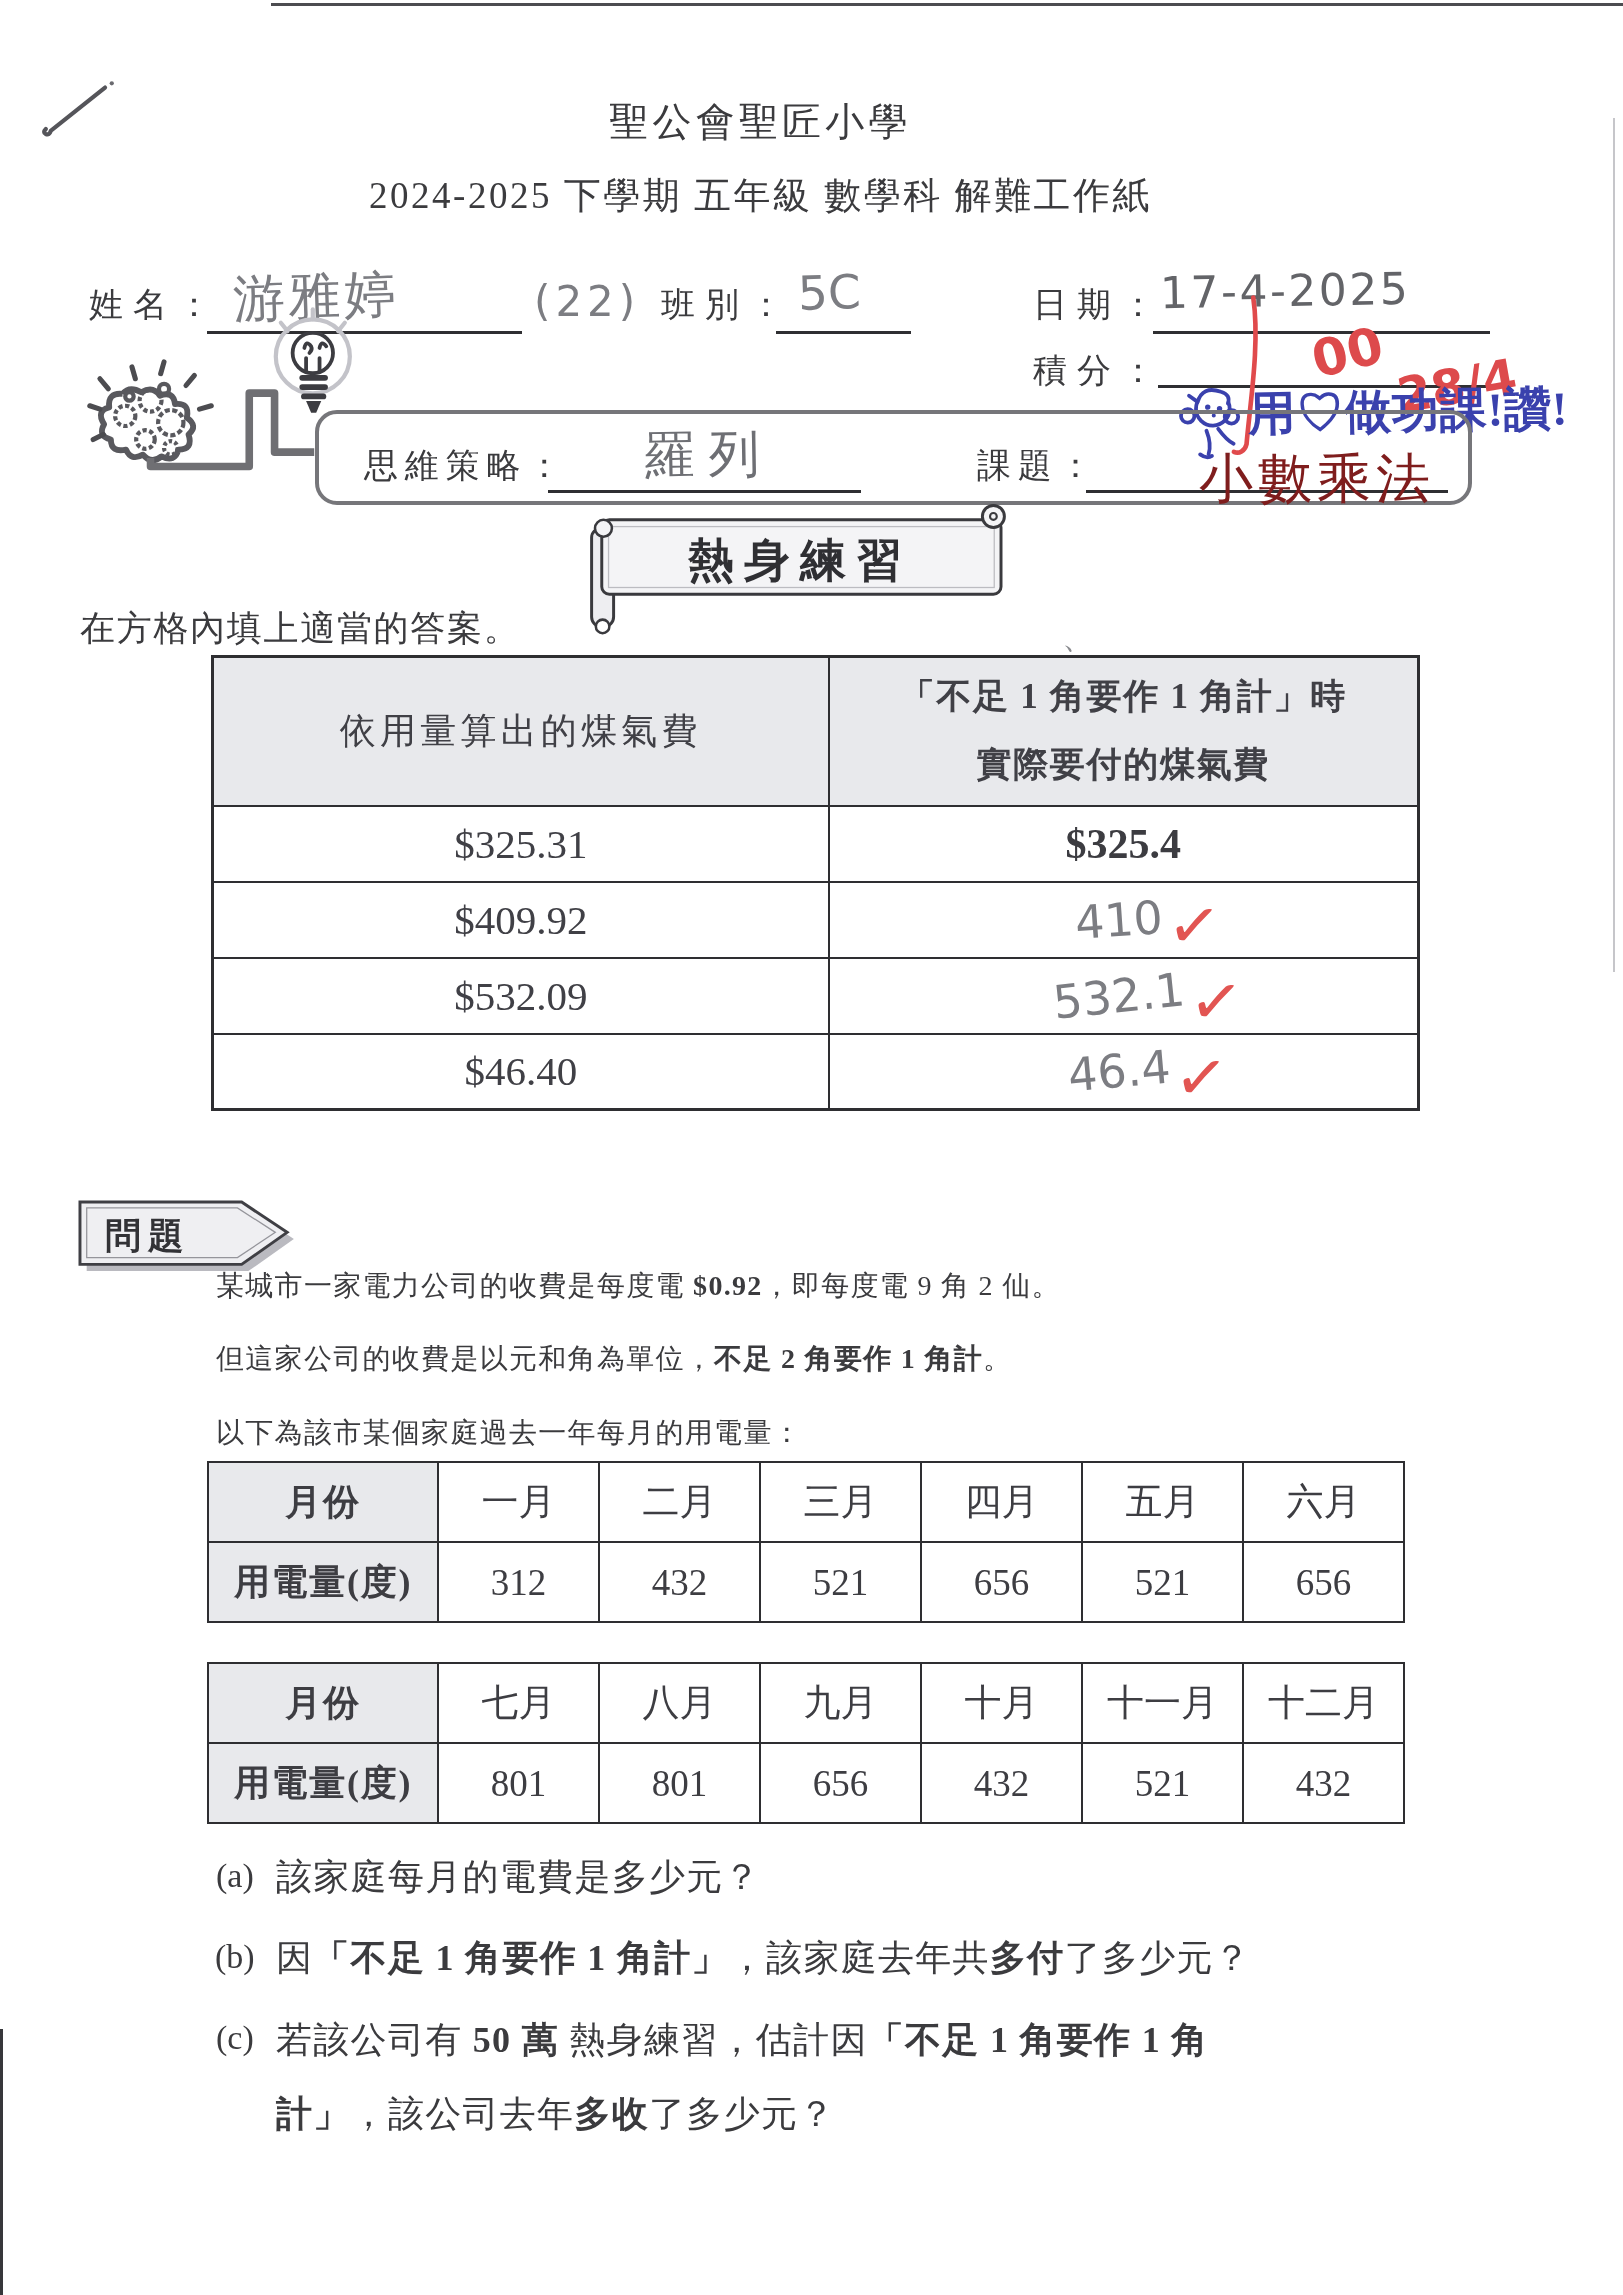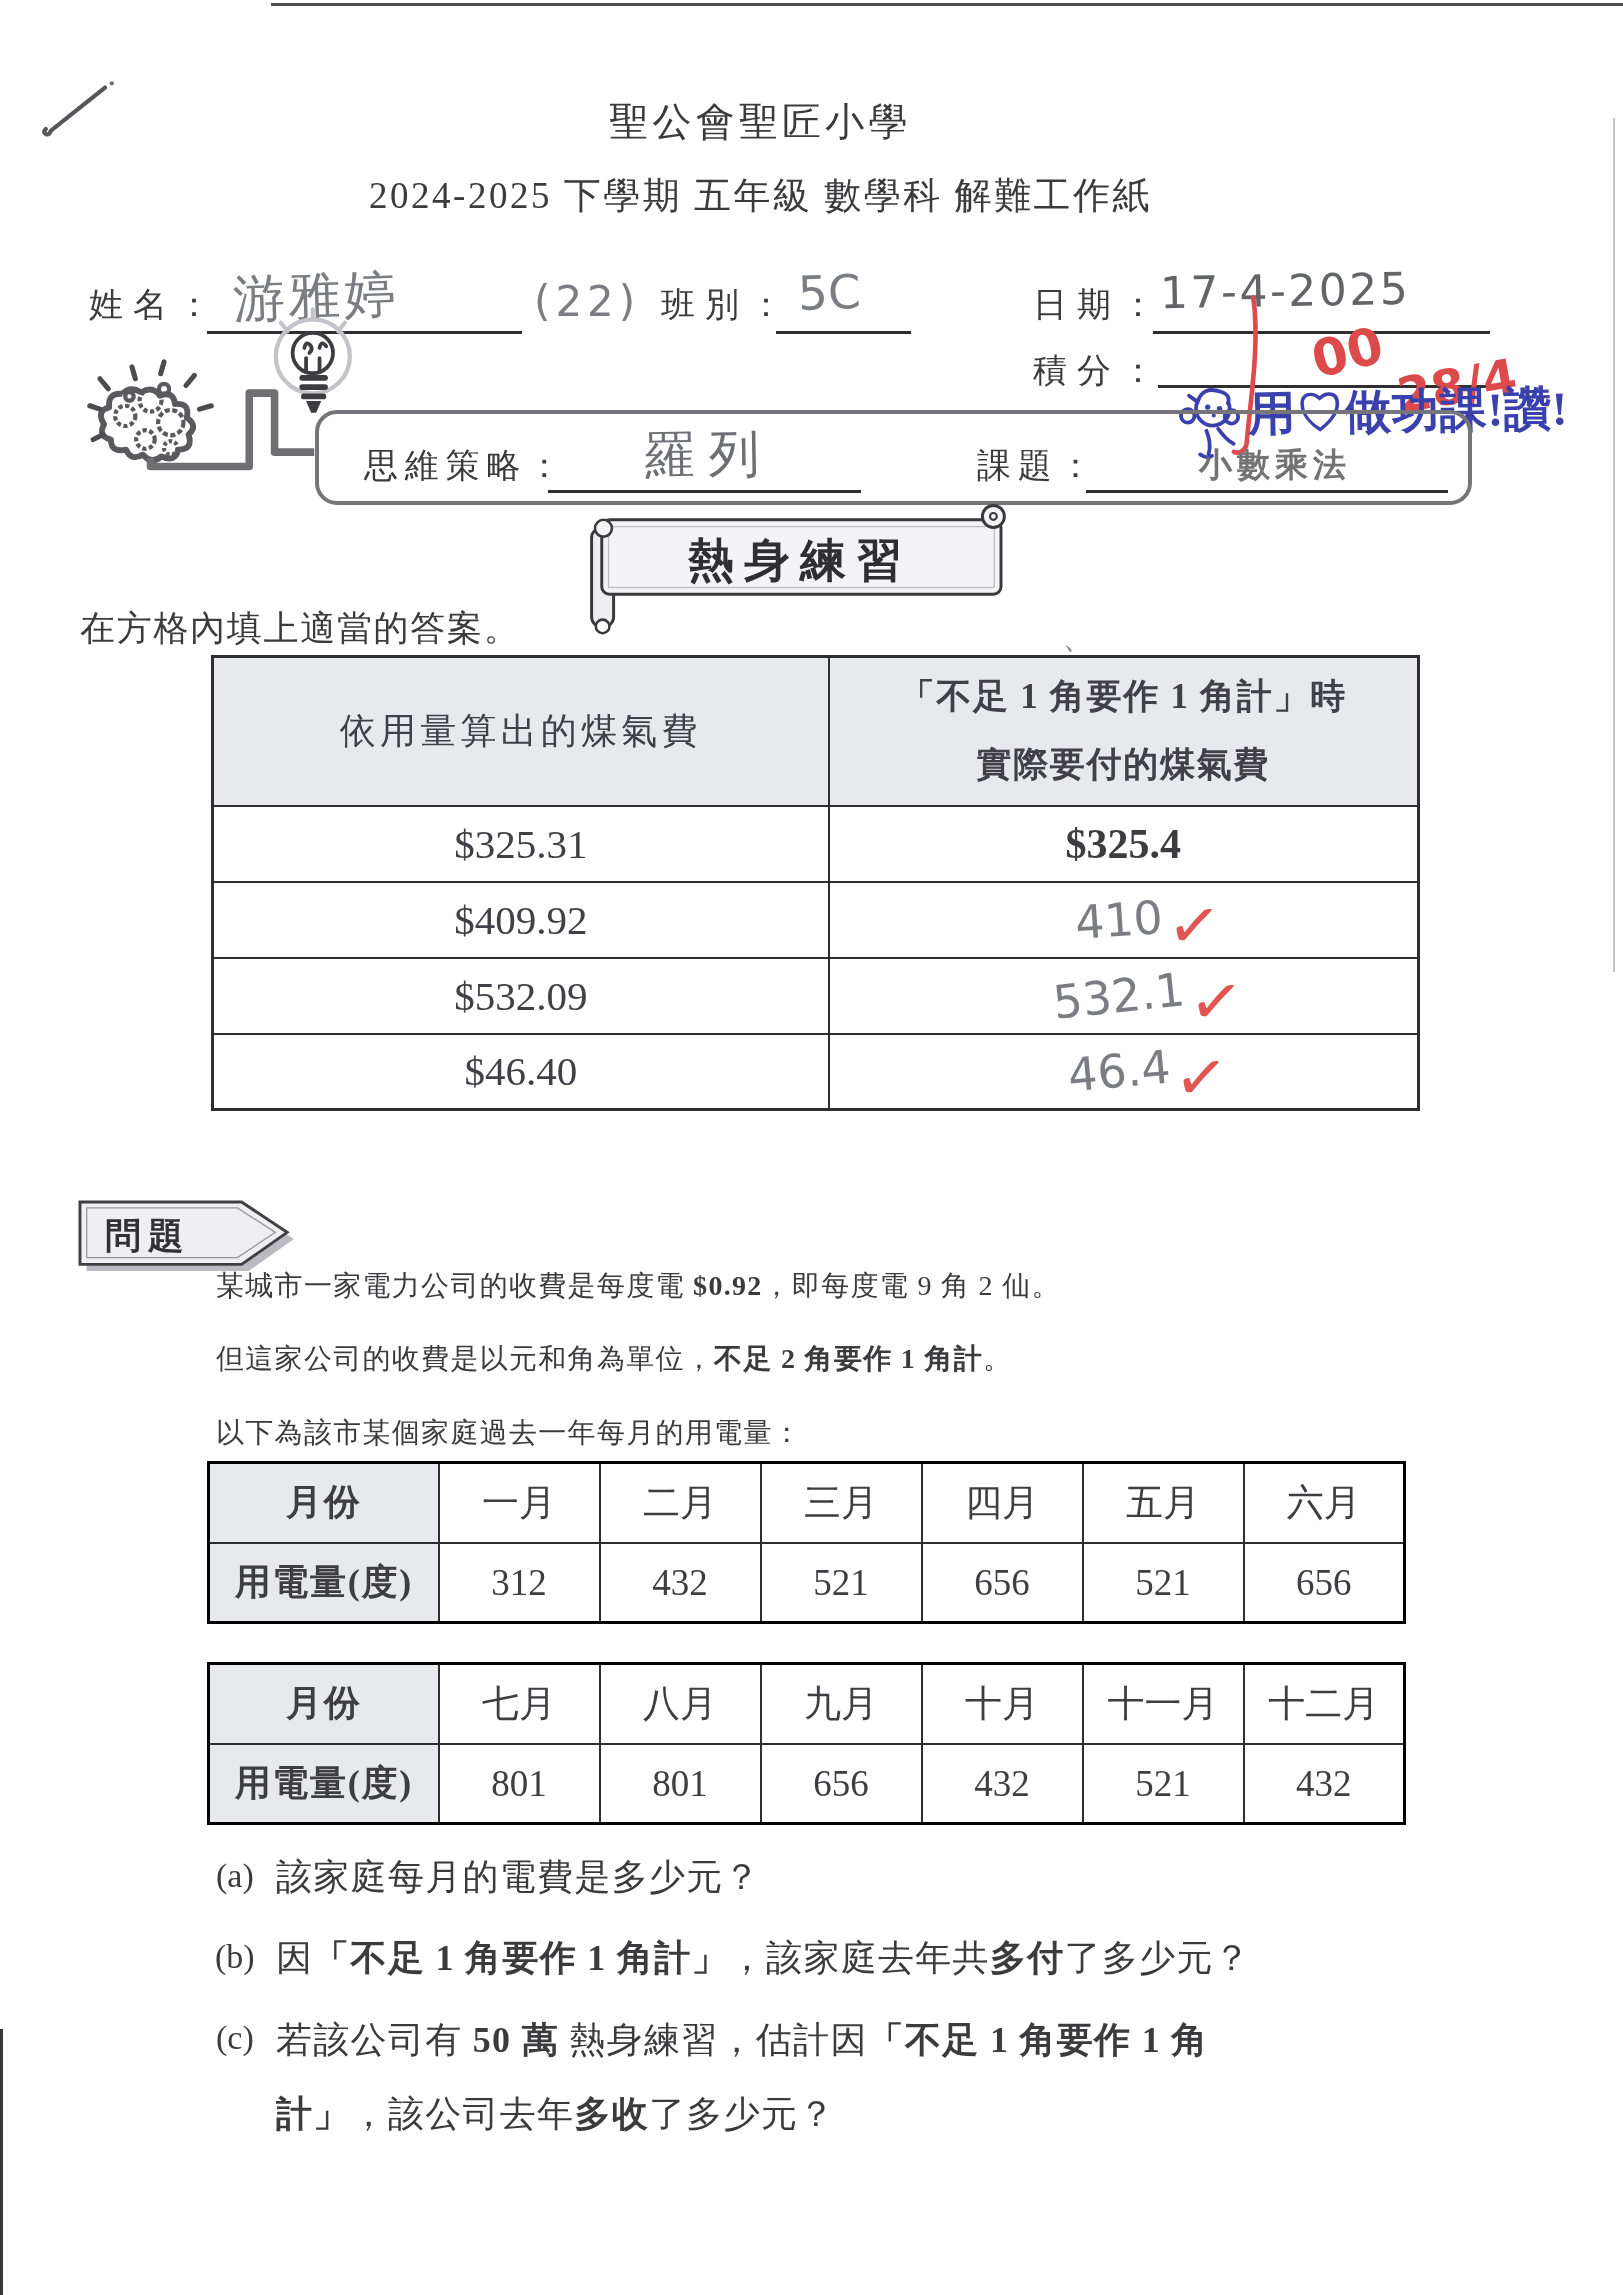--- a/index.html
+++ b/index.html
@@ -51,21 +51,21 @@
   .ans-wrap { display:inline-flex; align-items:center; transform:translateX(25px); }
   .gas-hand { font-size:46px; }
   .check { font-size:64px; line-height:0.8; color:#e25552; font-weight:700;
            font-family:"DejaVu Sans", sans-serif; margin-left:5px; transform:rotate(6deg) translateY(6.8px); display:inline-block; }
 
   
   .para { font-size:28px; letter-spacing:1.3px; white-space:nowrap; }
   .b { font-weight:700; }
 
   
-  table.usage { position:absolute; border-collapse:collapse; table-layout:fixed; border:3px solid #000000;padding-left:8px; }
+  table.usage { position:absolute; border-collapse:collapse; table-layout:fixed; border:1px solid #000000;padding-left:8px; }
   table.usage td {
     border:2.1px solid #2e2e31; text-align:center; vertical-align:middle;
     height:80px; font-size:37px; color:#3d3d42;
   }
   table.usage td.ucol { background:#e8e9ec; font-weight:700; font-size:36px; letter-spacing:1.7px; }
 
   .qlabel { font-size:34px; font-family:"Liberation Serif", serif; }
   .qtext { font-size:36px; letter-spacing:1.3px; white-space:nowrap; }
 
   .badge-text { font-size:36px; letter-spacing:6.8px; font-weight:600; color:#323236; }
@@ -178,21 +178,21 @@
       <path d="M 50 109 l 18 0 l -6 14 l -6 0 z"></path>
     </g>
   </svg>
 
   <div class="abs strategy-box"></div>
   <div class="abs printed" style="left:364px; top:443px; font-size:34px; letter-spacing:6.8px; white-space:nowrap;">思維策略：</div>
   <div class="uline" style="left:548px; top:490px; width:313px;"></div>
   <div class="abs hand" style="left:644px; top:421px; font-size:51px; letter-spacing:13.5px; transform:rotate(-1deg); color:#6e6f74;">羅列</div>
   <div class="abs printed" style="left:977px; top:443px; font-size:34px; letter-spacing:6.8px; white-space:nowrap;">課題：</div>
   <div class="uline" style="left:1086px; top:490px; width:362px;"></div>
-  <div class="abs hand hand-dark" style="left:1199px; top:443px; font-size:33px; letter-spacing:5px; color:#737373;font-weight:bold;">小數乘法</div>
+  <div class="abs hand hand-dark" style="left:1199px; top:443px; font-size:54px; letter-spacing:5px; color:#7f1d1d;">小數乘法</div>
 
   <svg style="left:573px; top:501px;" width="461" height="140" viewBox="0 0 545 165">
     <rect x="22" y="32" width="26" height="116" rx="11" fill="#eeeef1" stroke="#3a3a3e" stroke-width="3.5"></rect>
     <circle cx="35" cy="148" r="8" fill="#ffffff" stroke="#3a3a3e" stroke-width="3"></circle>
     <rect x="34" y="22" width="472" height="88" rx="9" fill="#f4f4f6" stroke="#3a3a3e" stroke-width="3.5"></rect>
     <rect x="42" y="30" width="456" height="72" fill="none" stroke="#bcbcc1" stroke-width="1.5"></rect>
     <circle cx="497" cy="18" r="13" fill="#f4f4f6" stroke="#3a3a3e" stroke-width="3.5"></circle>
     <circle cx="497" cy="18" r="4" fill="none" stroke="#3a3a3e" stroke-width="2.5"></circle>
     <circle cx="36" cy="32" r="10" fill="#f4f4f6" stroke="#3a3a3e" stroke-width="3"></circle>
   </svg>

